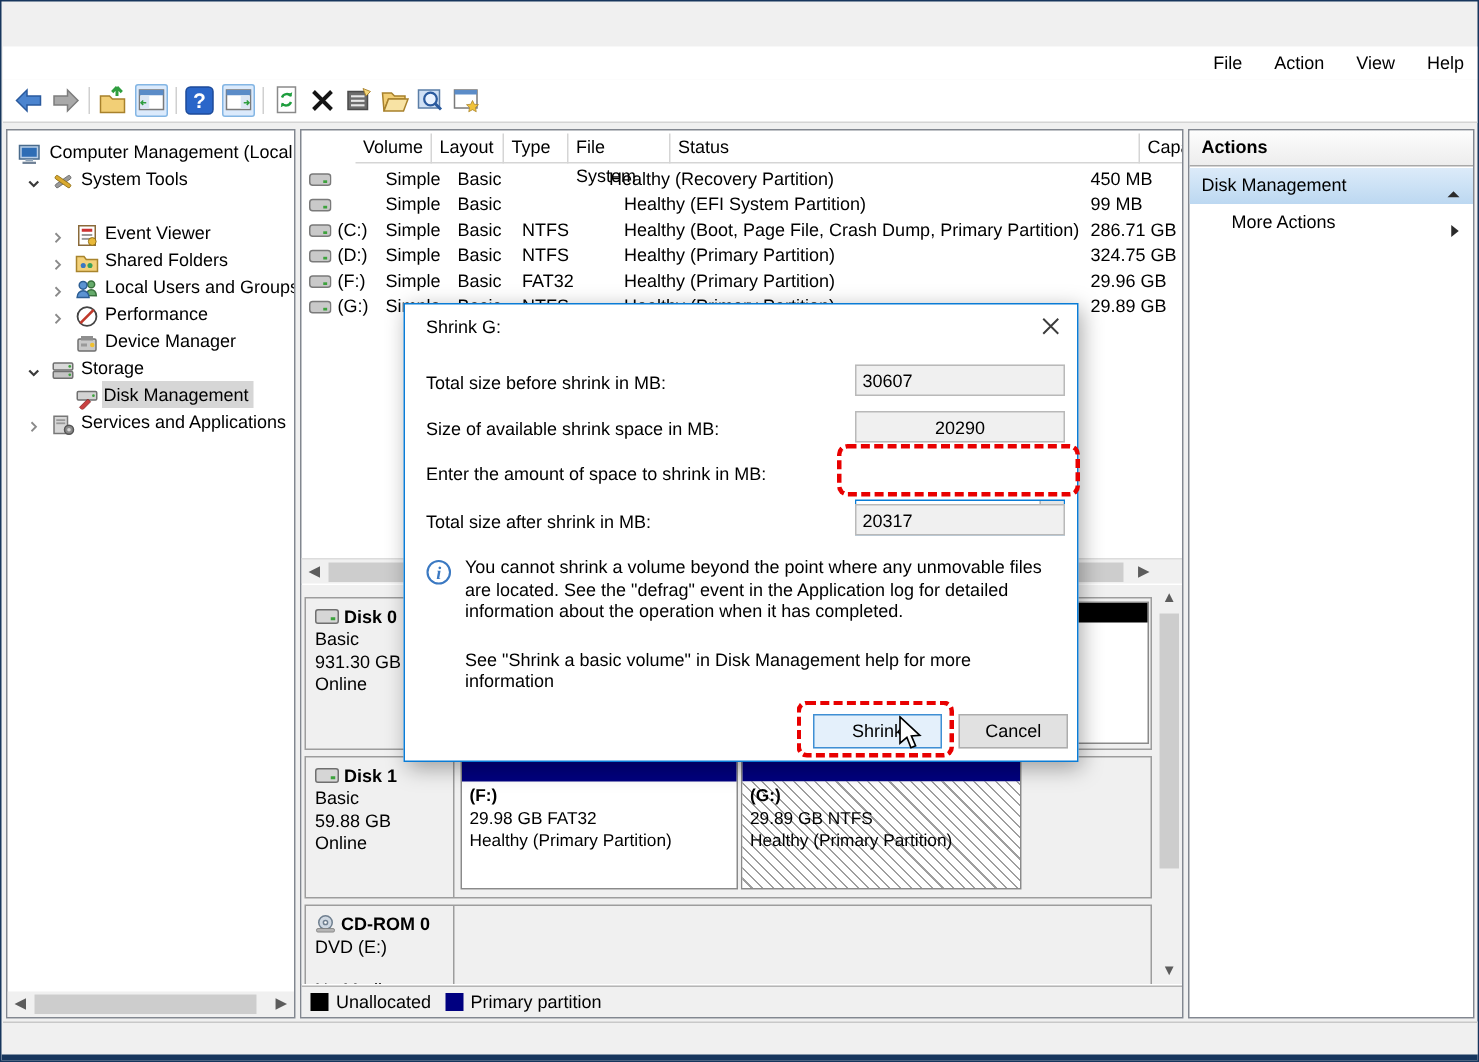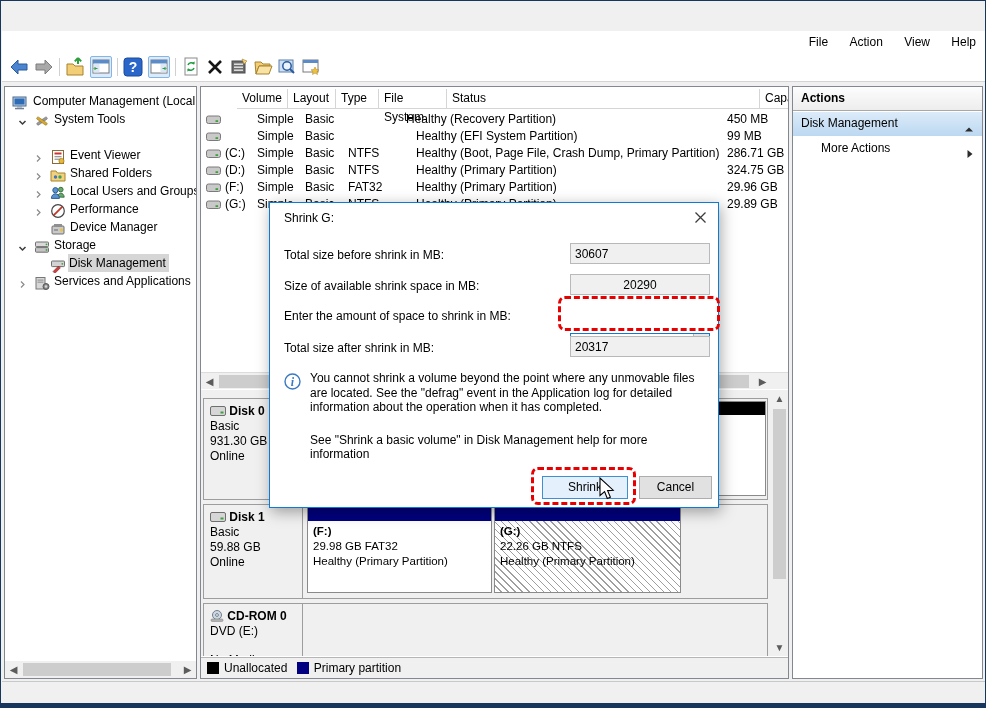--- a/index.html
+++ b/index.html
@@ -445,21 +445,21 @@
           <div class="pt-body">
             <div class="pt-name">(F:)</div>
             <div>29.98 GB FAT32</div>
             <div>Healthy (Primary Partition)</div>
           </div>
         </div>
         <div class="partition" style="left:290px;top:2px;width:187px;height:86px">
           <div class="pt-band"></div>
           <div class="pt-body hatched">
             <div class="pt-name">(G:)</div>
-            <div>22.26 GB NTFS</div>
+            <div>29.89 GB NTFS</div>
             <div>Healthy (Primary Partition)</div>
           </div>
         </div>
       </div>
 
       <div class="disk-row" style="top:213px;height:70px">
         <div class="disk-label">
           <div><svg width="14" height="12" viewBox="0 0 14 12" style="vertical-align:-2px">
                 <circle cx="7" cy="5" r="4.5" fill="#cfd8e2" stroke="#6f7f8f"></circle>
                 <circle cx="7" cy="5" r="1.4" fill="#fff" stroke="#6f7f8f"></circle>

